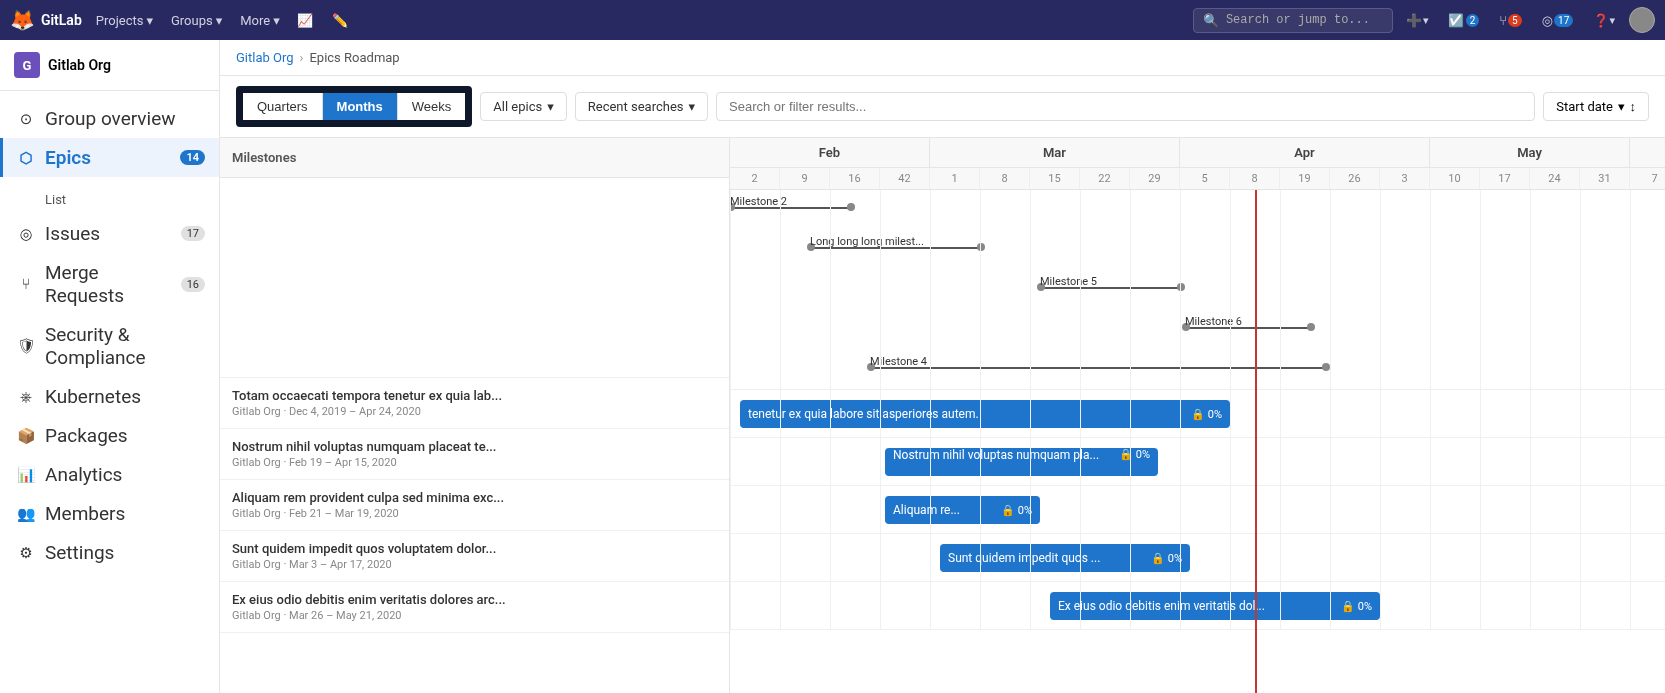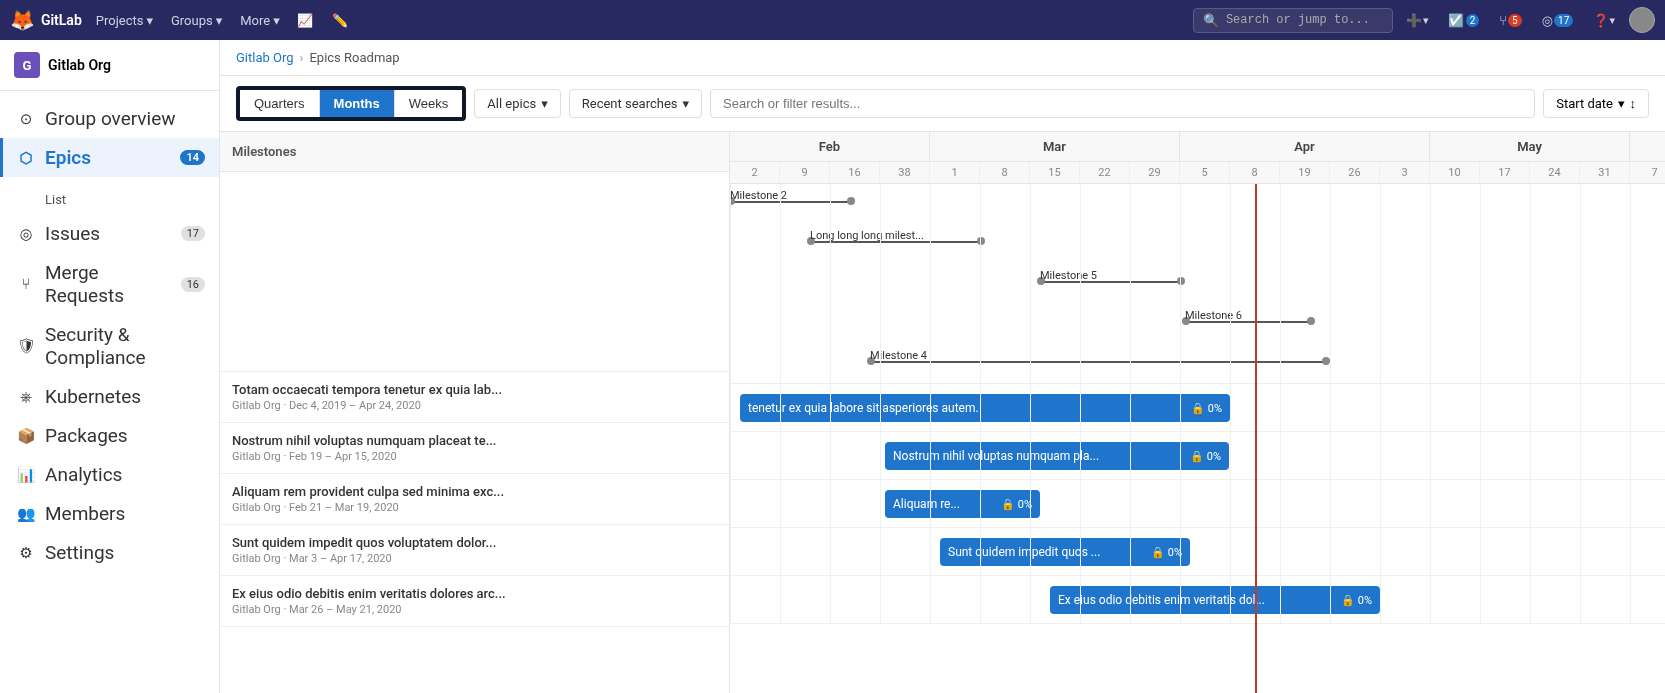--- a/index.html
+++ b/index.html
@@ -58,21 +58,21 @@
     
     .main { flex: 1; display: flex; flex-direction: column; overflow: hidden; }
 
     
     .breadcrumb { padding: 10px 16px; font-size: 13px; color: #555; display: flex; align-items: center; gap: 6px; border-bottom: 1px solid #e5e5e5; }
     .breadcrumb a { color: #1f75cb; text-decoration: none; }
     .breadcrumb .sep { color: #999; }
 
     
     .toolbar { display: flex; align-items: center; gap: 8px; padding: 10px 16px; border-bottom: 1px solid #e5e5e5; flex-shrink: 0; }
-    .btn-group { display: flex; border: 4px solid #0f172a; border-radius: 4px; overflow: hidden; }
+    .btn-group { display: flex; border: 7px solid #0f172a; border-radius: 4px; overflow: hidden; }
     .btn-group-item { padding: 6px 14px; background: #fff; cursor: pointer; font-size: 13px; color: #333; border: none; }
     .btn-group-item:not(:last-child) { border-right: 1px solid #ddd; }
     .btn-group-item.active { background: #1f75cb; color: #fff; font-weight: 600; }
     .dropdown-btn { display: flex; align-items: center; gap: 5px; padding: 6px 12px; border: 1px solid #ddd; border-radius: 4px; background: #fff; cursor: pointer; font-size: 13px; color: #333; }
     .search-box { flex: 1; padding: 6px 12px; border: 1px solid #ddd; border-radius: 4px; font-size: 13px; color: #666; }
     .start-date-btn { display: flex; align-items: center; gap: 5px; padding: 6px 12px; border: 1px solid #ddd; border-radius: 4px; background: #fff; cursor: pointer; font-size: 13px; margin-left: auto; }
 
     
     .gantt-wrapper { flex: 1; overflow: hidden; display: flex; flex-direction: column; }
     .gantt-container { display: flex; flex: 1; overflow: hidden; }
@@ -263,21 +263,21 @@
                 <div class="timeline-month" style="width: 200px; flex: 0 0 auto;">Feb</div>
                 <div class="timeline-month" style="width: 250px; flex: 0 0 auto;">Mar</div>
                 <div class="timeline-month" style="width: 250px; flex: 0 0 auto;">Apr</div>
                 <div class="timeline-month" style="width: 200px; flex: 0 0 auto;">May</div>
                 <div class="timeline-month" style="width: 200px; flex: 0 0 auto;">Jun</div>
               </div>
             <div id="timeline-dates" class="timeline-dates">
                 <div class="timeline-date">2</div>
                 <div class="timeline-date">9</div>
                 <div class="timeline-date">16</div>
-                <div class="timeline-date">38</div>
+                <div class="timeline-date">42</div>
                 <div class="timeline-date">1</div>
                 <div class="timeline-date">8</div>
                 <div class="timeline-date">15</div>
                 <div class="timeline-date">22</div>
                 <div class="timeline-date">29</div>
                 <div class="timeline-date">5</div>
                 <div class="timeline-date">8</div>
                 <div class="timeline-date">19</div>
                 <div class="timeline-date">26</div>
                 <div class="timeline-date">3</div>
@@ -317,21 +317,21 @@
 
               <div id="epic-rows" style="position: relative;">
 
               <div style="height: 48px; border-bottom: 1px solid rgb(240, 240, 240); position: relative;">
                     <div style="position: absolute; top: 10px; left: 10px; width: 490px; height: 28px; background: rgb(31, 117, 203); border-radius: 4px; display: flex; align-items: center; padding: 0px 8px; color: rgb(255, 255, 255); font-size: 12px; overflow: hidden; cursor: pointer;">
                       <span style="flex: 1 1 0%; overflow: hidden; text-overflow: ellipsis; white-space: nowrap;">tenetur ex quia labore sit asperiores autem.</span>
                       <span style="margin-left: 6px; font-size: 11px; white-space: nowrap; flex-shrink: 0;">🔒 0%</span>
                     </div>
                   </div>
                   <div style="height: 48px; border-bottom: 1px solid rgb(240, 240, 240); position: relative;">
-                    <div style="position: absolute; top: 10px; left: 155px; width: 344px; height: 28px; background: rgb(31, 117, 203); border-radius: 4px; display: flex; align-items: center; padding: 0px 8px; color: rgb(255, 255, 255); font-size: 12px; overflow: hidden; cursor: pointer;">
+                    <div style="position: absolute; top: 10px; left: 155px; width: 273px; height: 28px; background: rgb(31, 117, 203); border-radius: 4px; display: flex; padding: 0px 8px; color: rgb(255, 255, 255); font-size: 12px; overflow: hidden; cursor: pointer;">
                       <span style="flex: 1 1 0%; overflow: hidden; text-overflow: ellipsis; white-space: nowrap;">Nostrum nihil voluptas numquam pla...</span>
                       <span style="margin-left: 6px; font-size: 11px; white-space: nowrap; flex-shrink: 0;">🔒 0%</span>
                     </div>
                   </div>
                   <div style="height: 48px; border-bottom: 1px solid rgb(240, 240, 240); position: relative;">
                     <div style="position: absolute; top: 10px; left: 155px; width: 155px; height: 28px; background: rgb(31, 117, 203); border-radius: 4px; display: flex; align-items: center; padding: 0px 8px; color: rgb(255, 255, 255); font-size: 12px; overflow: hidden; cursor: pointer;">
                       <span style="flex: 1 1 0%; overflow: hidden; text-overflow: ellipsis; white-space: nowrap;">Aliquam re...</span>
                       <span style="margin-left: 6px; font-size: 11px; white-space: nowrap; flex-shrink: 0;">🔒 0%</span>
                     </div>
                   </div>

